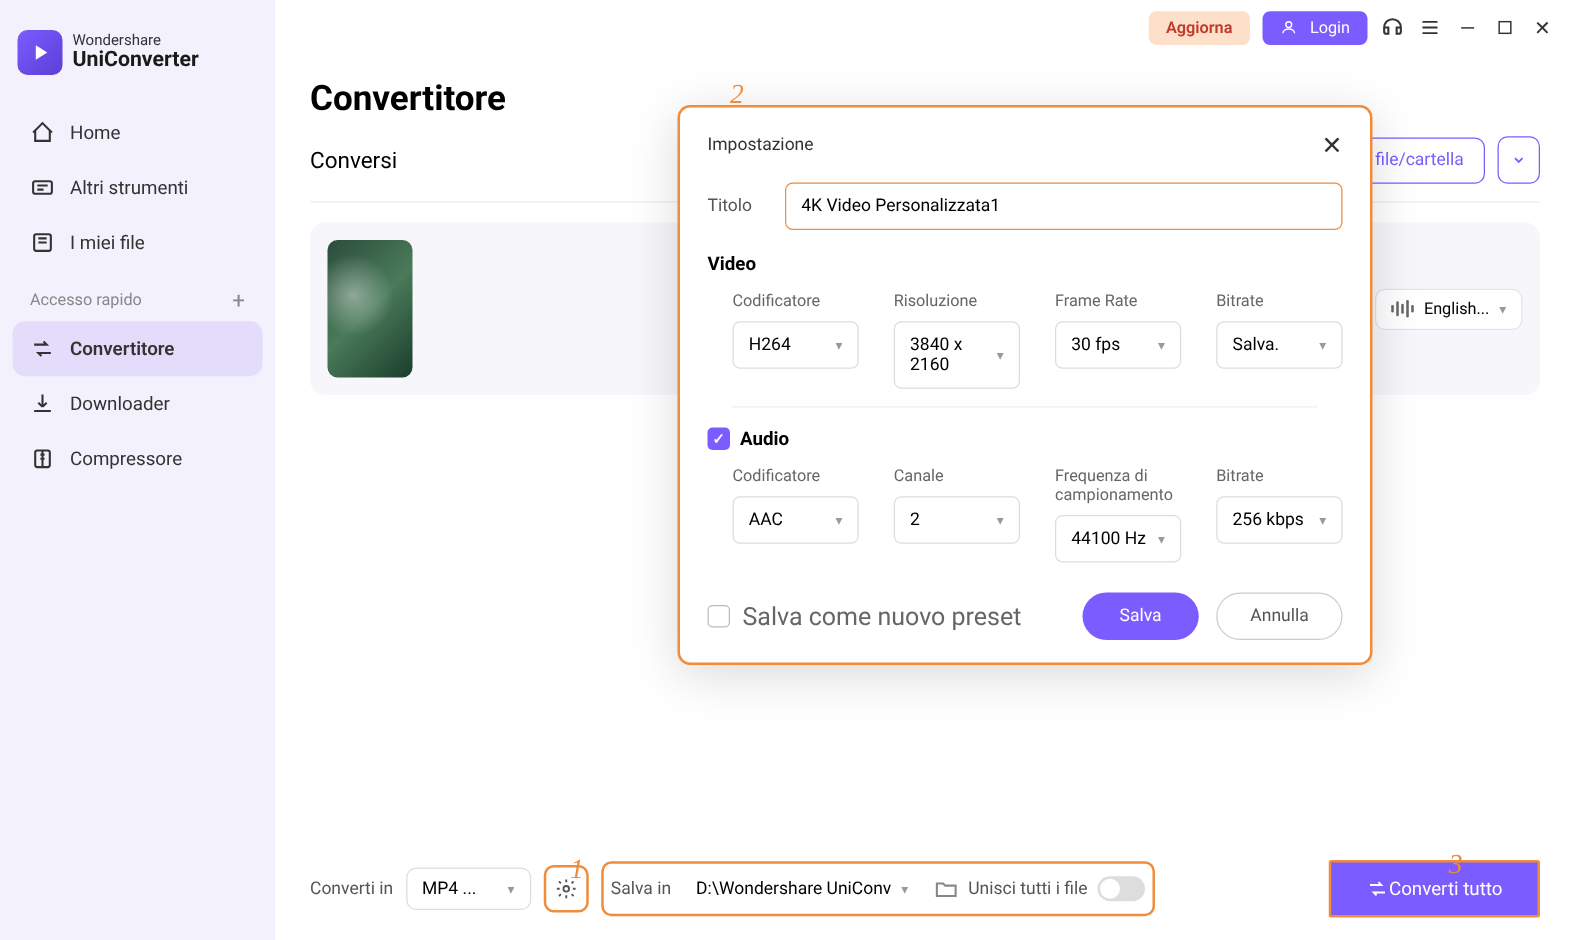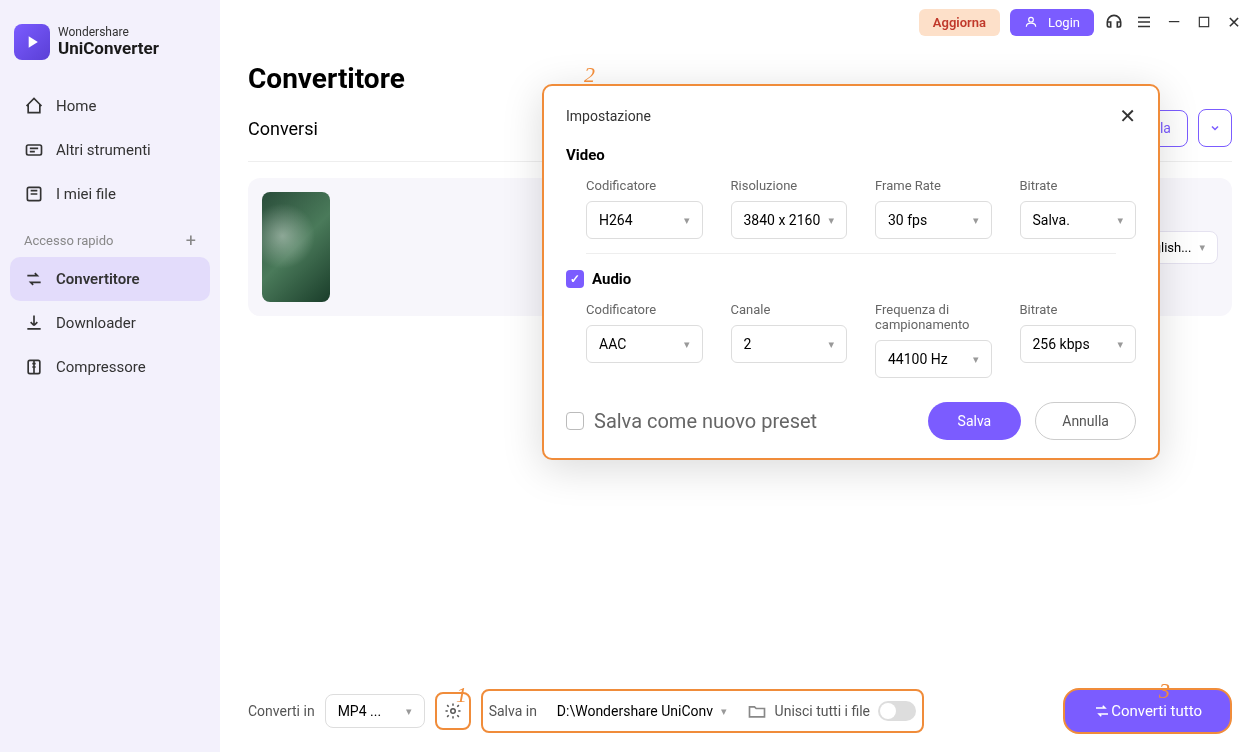--- a/index.html
+++ b/index.html
@@ -30,21 +30,21 @@
 .icon-btn{width:38px;height:38px;border:1px solid #e0dcf0;border-radius:8px;display:flex;align-items:center;justify-content:center;cursor:pointer;color:#d9534f}
 .btn-add{border:1px solid #7b5cff;color:#7b5cff;background:#fff;padding:8px 16px;border-radius:8px;font-size:14px;display:flex;align-items:center;gap:6px;cursor:pointer}
 .btn-add-drop{border:1px solid #7b5cff;width:34px;height:38px;border-radius:8px;display:flex;align-items:center;justify-content:center;color:#7b5cff;cursor:pointer}
 .file-card{margin-top:16px;background:#f7f6fb;border-radius:12px;padding:14px;display:flex;gap:14px;align-items:center}
 .thumb{width:68px;height:110px;background:linear-gradient(135deg,#2a4d3a,#4a7a5a,#1a3d2a);border-radius:8px;position:relative;overflow:hidden}
 .thumb::after{content:"";position:absolute;inset:0;background:radial-gradient(circle at 30% 40%,rgba(255,255,255,.4),transparent 40%)}
 .card-right{margin-left:auto;display:flex;gap:10px}
 .pill{background:#fff;border:1px solid #e5e2f0;border-radius:8px;padding:8px 12px;font-size:13px;display:flex;align-items:center;gap:8px;cursor:pointer;min-width:100px;justify-content:space-between}
 .pill-waves{display:flex;gap:2px;align-items:center}
 .pill-waves span{width:2px;background:#666;border-radius:1px}
-.dialog-overlay{position:absolute;top:84px;left:322px;width:618px;background:#fff;border-radius:10px;box-shadow:0 8px 40px rgba(0,0,0,.15);border:2px solid #f08c3a;z-index:10}
+.dialog-overlay{position:absolute;top:84px;left:322px;width:556px;background:#fff;border-radius:10px;box-shadow:0 8px 40px rgba(0,0,0,.15);border:2px solid #f08c3a;z-index:10}
 .dialog{padding:18px 22px}
 .dialog-header{display:flex;justify-content:space-between;align-items:center;margin-bottom:18px}
 .dialog-title{font-size:14px;color:#333}
 .close-x{font-size:20px;cursor:pointer;color:#333}
 .field-row{display:flex;align-items:center;gap:14px;margin-bottom:18px}
 .field-label{font-size:14px;color:#555;width:48px}
 .title-input{flex:1;border:1px solid #f08c3a;border-radius:6px;padding:10px 12px;font-size:14px;outline:none}
 .section-title{font-weight:700;font-size:15px;margin:12px 0 14px;display:flex;align-items:center;gap:8px}
 .check{width:18px;height:18px;background:#7b5cff;border-radius:4px;display:flex;align-items:center;justify-content:center;color:#fff;font-size:12px}
 .grid-2{display:grid;grid-template-columns:1fr 1fr 1fr 1fr;gap:16px 28px;margin-bottom:14px;padding-left:20px}
@@ -59,21 +59,21 @@
 .btn-save{background:#7b5cff;color:#fff;border:none;padding:10px 30px;border-radius:20px;font-size:14px;cursor:pointer}
 .btn-cancel{background:#fff;color:#555;border:1px solid #ccc;padding:10px 26px;border-radius:20px;font-size:14px;cursor:pointer}
 .bottombar{position:absolute;bottom:11px;left:220px;right:0;height:60px;display:flex;align-items:center;padding:0 28px;gap:10px;background:#fff}
 .bb-label{font-size:14px;color:#555}
 .bb-select{border:1px solid #ddd;border-radius:8px;padding:8px 12px;font-size:14px;display:flex;align-items:center;gap:8px;cursor:pointer;min-width:100px;justify-content:space-between}
 .gear-btn{width:36px;height:38px;border:2px solid #f08c3a;border-radius:8px;display:flex;align-items:center;justify-content:center;cursor:pointer;color:#555}
 .save-box{border:2px solid #f08c3a;border-radius:8px;display:flex;align-items:center;padding:4px 6px;gap:8px}
 .folder-ic{width:20px;height:20px;color:#888}
 .toggle{width:38px;height:20px;background:#ddd;border-radius:10px;position:relative}
 .toggle::after{content:"";position:absolute;width:16px;height:16px;background:#fff;border-radius:50%;top:2px;left:2px}
-.btn-convert{margin-left:auto;background:#7b5cff;color:#fff;border:2px solid #f08c3a;padding:12px 28px;border-radius:16px;font-size:15px;display:flex;align-items:flex-end;cursor:pointer}
+.btn-convert{margin-left:auto;background:#7b5cff;color:#fff;border:2px solid #f08c3a;padding:12px 28px;border-radius:2px;font-size:15px;display:flex;align-items:flex-end;cursor:pointer}
 .annot{position:absolute;color:#f08c3a;font-size:22px;font-weight:400;font-style:italic;font-family:Georgia,serif;z-index:20}
 .annot-1{bottom:44px;left:456px}
 .annot-2{top:62px;left:584px}
 .annot-3{bottom:48px;right:90px}
 </style>
 </head>
 <body>
 
 <div class="app">
   <aside class="sidebar">
@@ -204,20 +204,24 @@
           </div>
         </div>
       </div>
     </div>
 
     <div class="dialog-overlay">
       <div class="dialog">
         <div class="dialog-header">
           <span class="dialog-title">Impostazione</span>
           <span class="close-x">✕</span>
+        </div>
+        <div class="field-row">
+          <span class="field-label">Titolo</span>
+          <input class="title-input" value="4K Video Personalizzata1" style="">
         </div>
         <div class="section-title">Video</div>
         <div class="grid-2">
           <div>
             <div class="ctrl-label">Codificatore</div>
             <div class="select">
                 <span>H264</span>
                 <span class="chev">▾</span>
               </div>
           </div>

